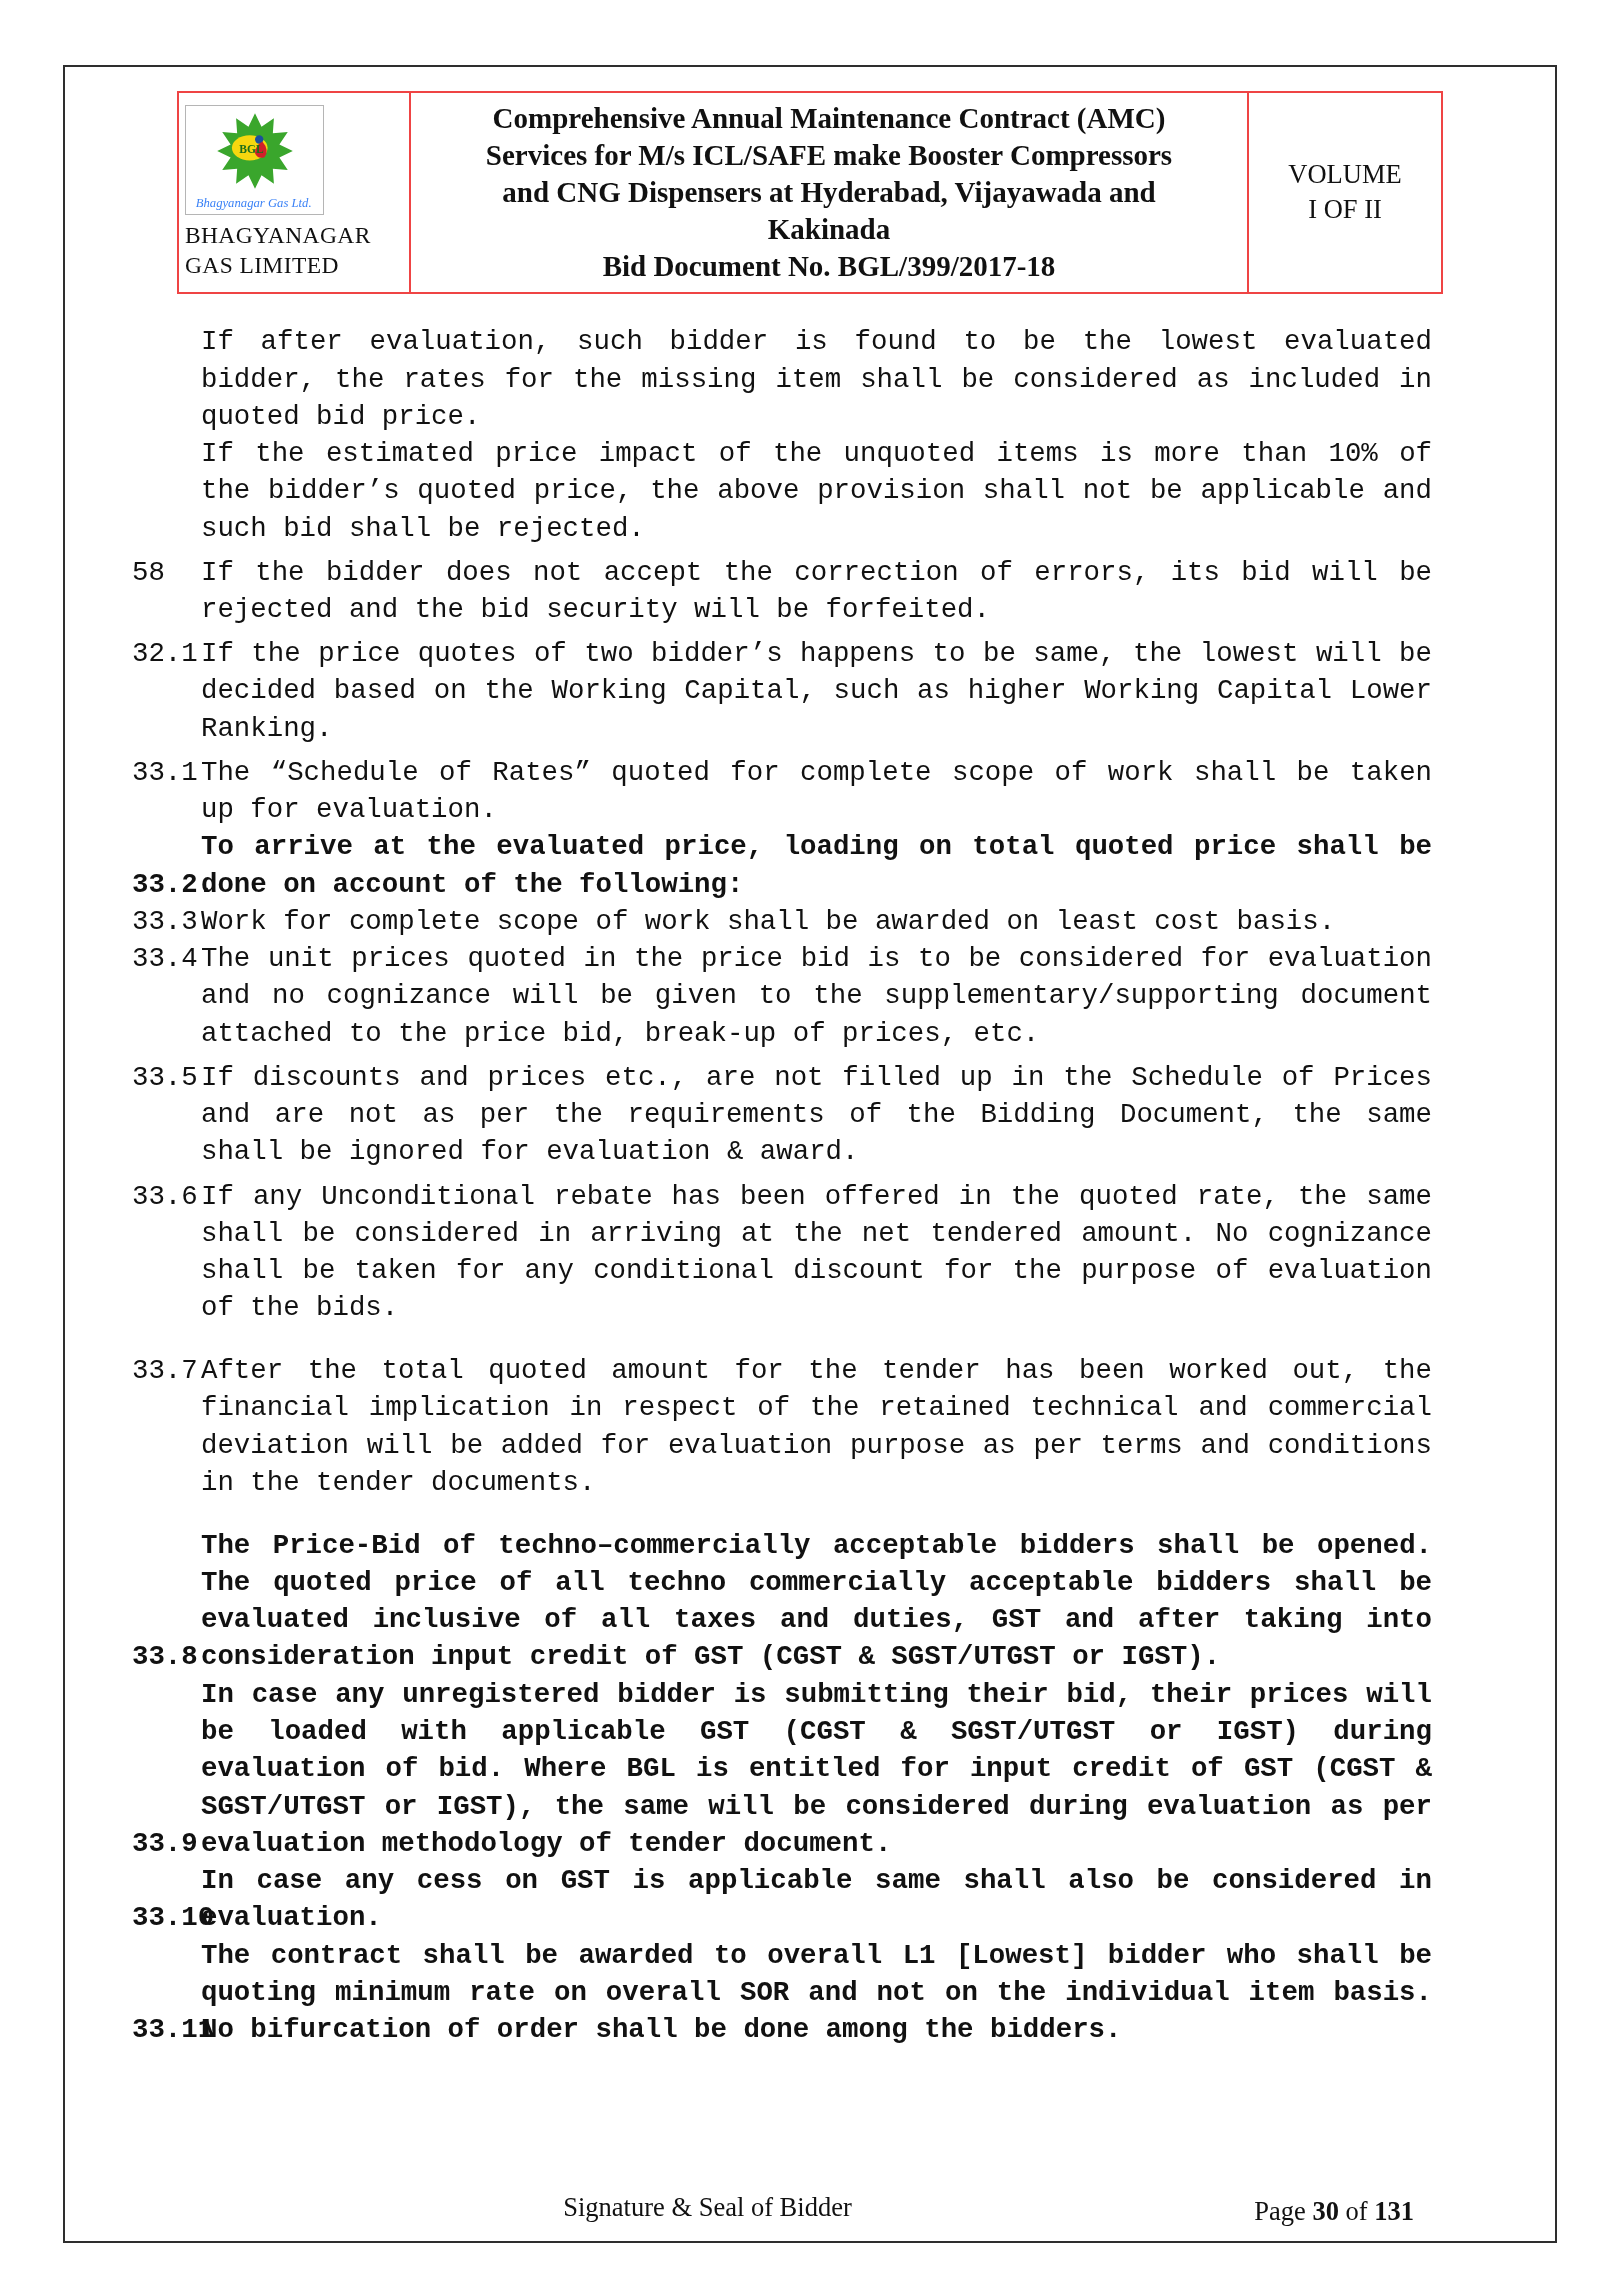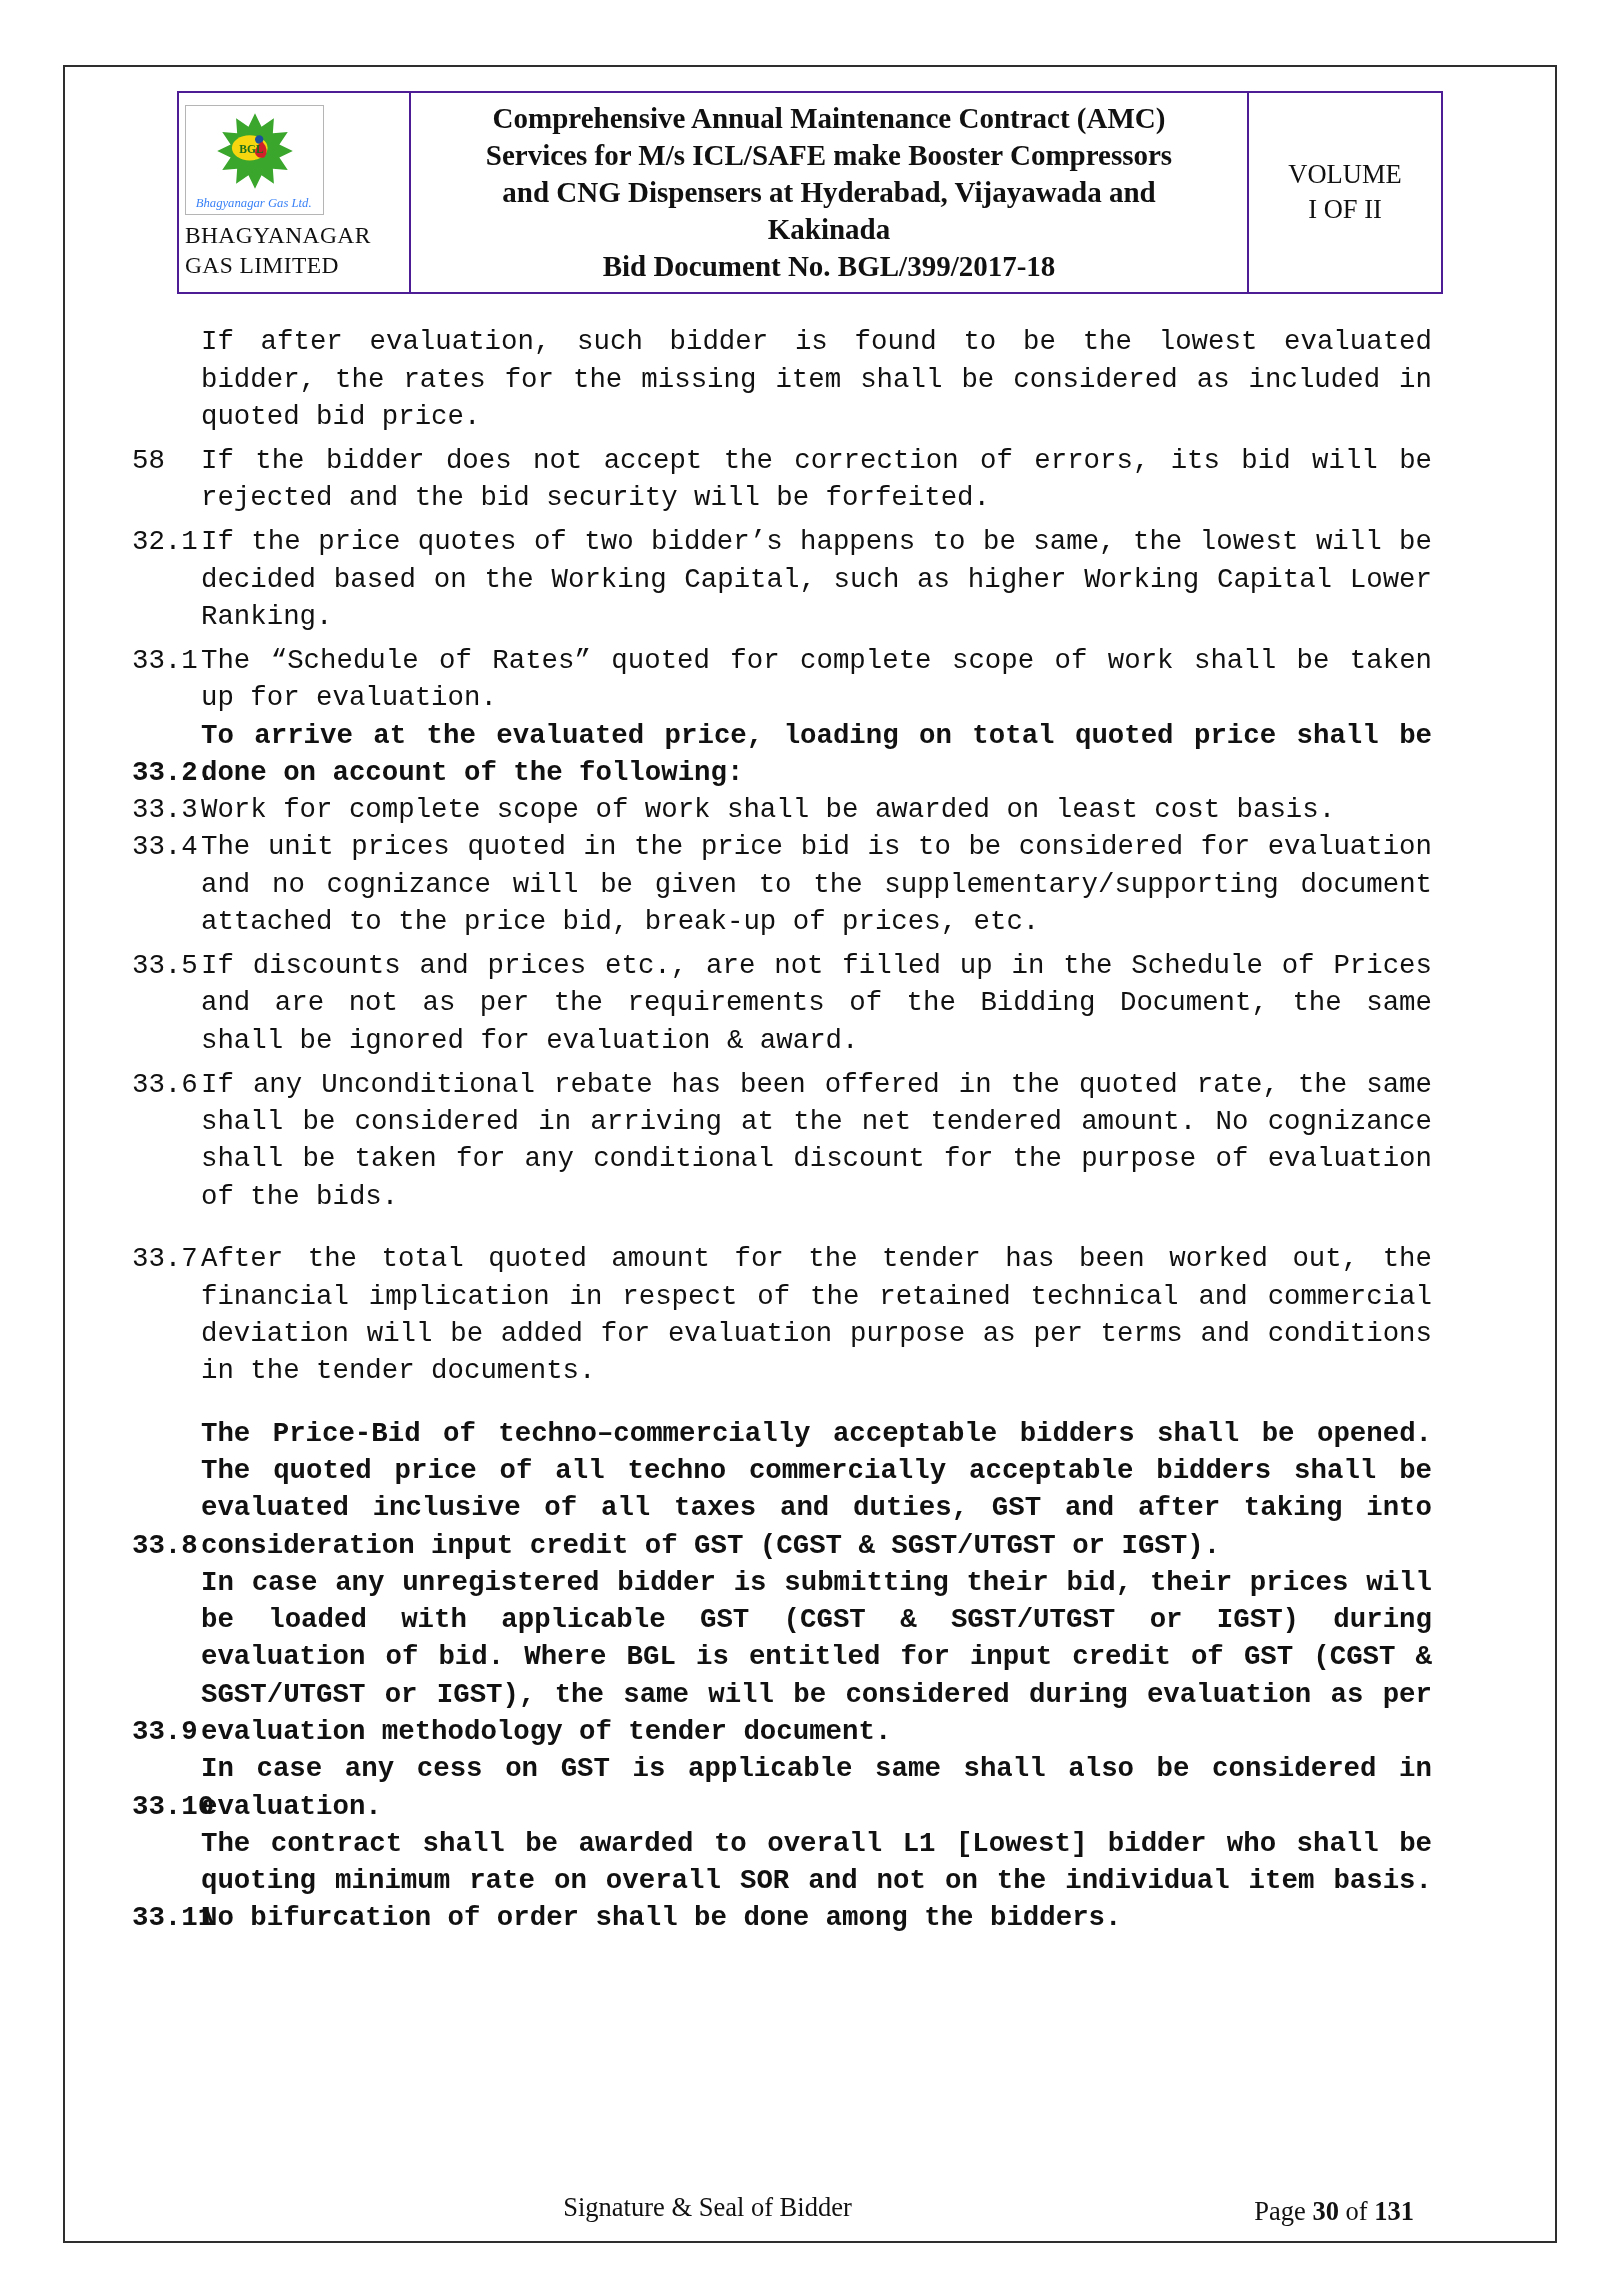--- a/index.html
+++ b/index.html
@@ -17,21 +17,21 @@
     border: 2px solid #2e2e2e;
   }
 
   
   table.hdr {
     border-collapse: collapse;
     margin: 23.5px auto 0 auto;
     width: 1264px;
     table-layout: fixed;
   }
-  table.hdr td { border: 2px solid #4c1d95; vertical-align: middle; }
+  table.hdr td { border: 2px solid #ef4444; vertical-align: middle; }
   td.c-logo  { width: 232px; text-align: left; padding: 9.8px 5.9px; }
   td.c-title { width: 838px; text-align: center; padding: 7.8px 13.7px; }
   td.c-vol   { width: 194px; text-align: center; font-size: 26.5px; line-height: 1.35; }
 
   .logo-box {
     display: inline-block;
     border: 1px solid #b5b5b5;
     padding: 2.9px 9.8px 3.9px 9.8px;
     background: #ffffff;
   }
@@ -104,20 +104,24 @@
     </tbody>
       </table>
 
     <div class="docbody">
 
       <div class="para mt0">
         <span class="num"></span>
         <div class="txt">If after evaluation, such bidder is found to be the lowest evaluated bidder, the rates for the missing item shall be considered as included in quoted bid price.</div>
       </div>
 
+      <div class="para mt0">
+        <span class="num"></span>
+        <div class="txt">If the estimated price impact of the unquoted items is more than 10% of the bidder’s quoted price, the above provision shall not be applicable and such bid shall be rejected.</div>
+      </div>
 
       <div class="para">
         <span class="num">58</span>
         <div class="txt">If the bidder does not accept the correction of errors, its bid will be rejected and the bid security will be forfeited.</div>
       </div>
 
       <div class="para">
         <span class="num">32.1</span>
         <div class="txt">If the price quotes of two bidder’s happens to be same, the lowest will be decided based on the Working Capital, such as higher Working Capital Lower Ranking.</div>
       </div>

